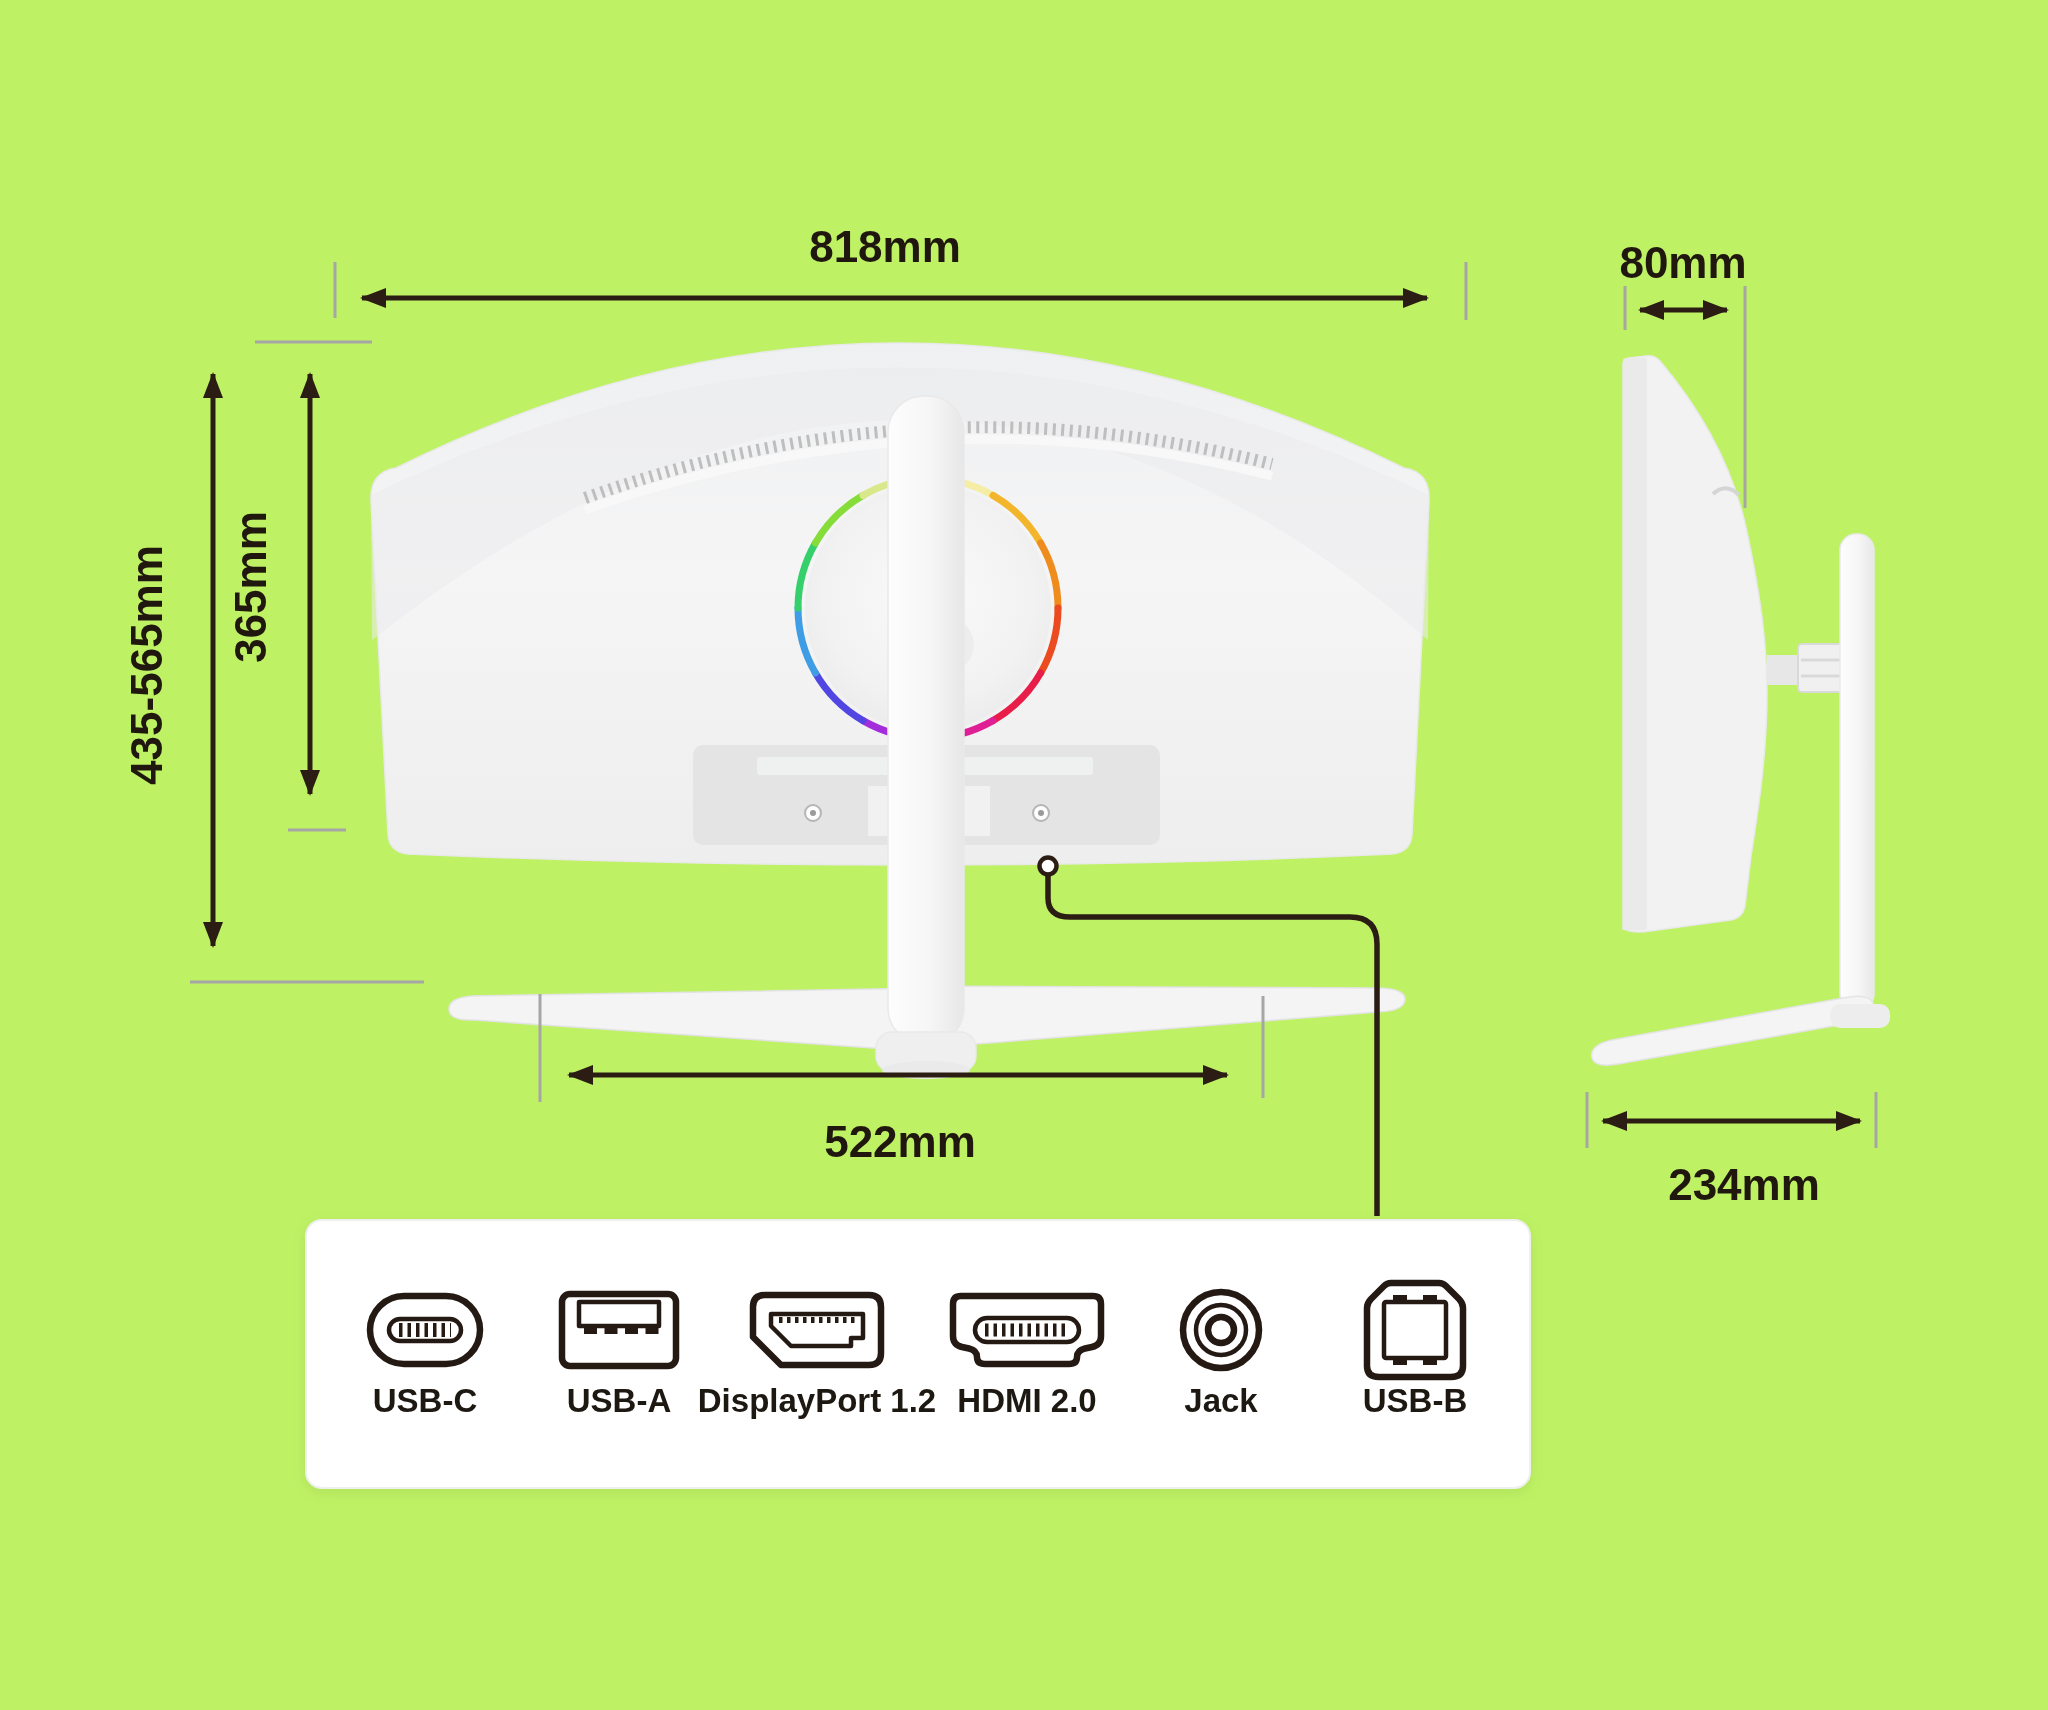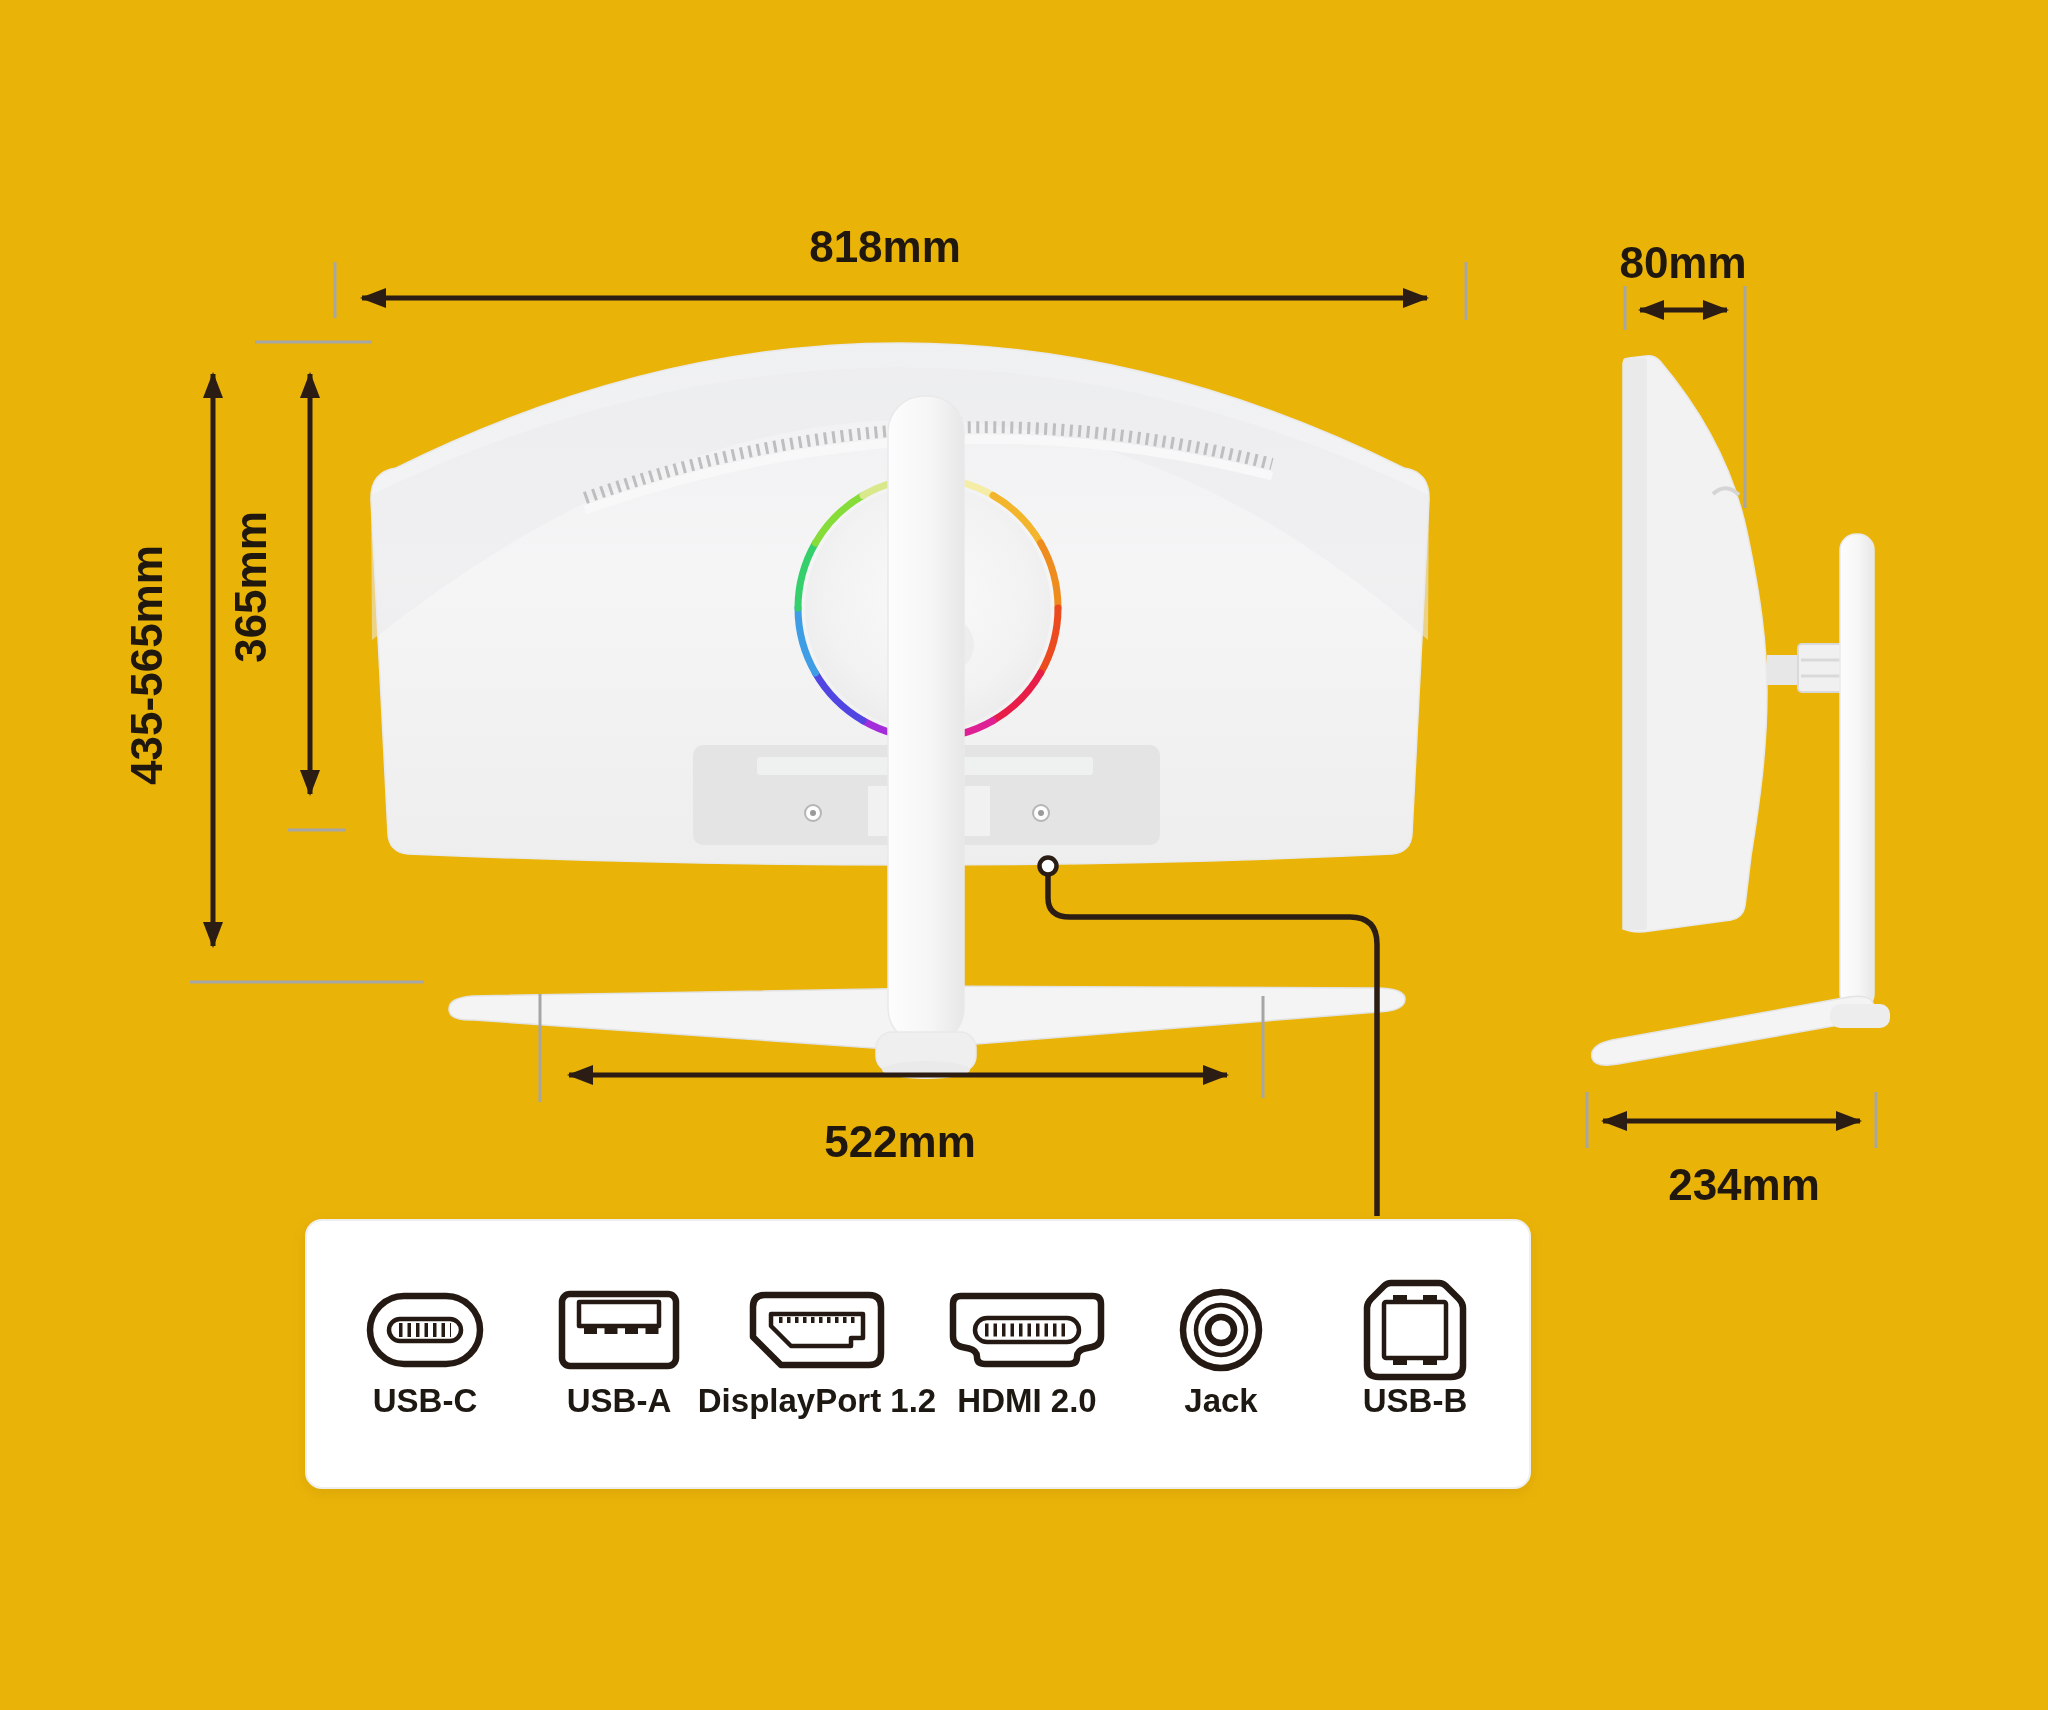--- a/index.html
+++ b/index.html
@@ -1,16 +1,16 @@
 <!DOCTYPE html>
 <html><head>
 <meta charset="utf-8">
 <style>
   html,body{margin:0;padding:0;background:#ffffff;}
-  #stage{position:relative;width:2048px;height:1710px;background:#eab308;overflow:hidden;
+  #stage{position:relative;width:2048px;height:1710px;background:#bef264;overflow:hidden;
          font-family:"Liberation Sans", sans-serif;}
   svg{display:block;}
   .dim{stroke:#2b1d13;stroke-width:5;fill:none;}
   .ext{stroke:#a6a6a6;stroke-width:3;fill:none;}
   .dimtxt{fill:#20180f;font-family:"Liberation Sans",sans-serif;font-weight:700;font-size:44px;}
   .portlbl{fill:#1d1812;font-family:"Liberation Sans",sans-serif;font-weight:700;font-size:33px;}
   .pico{stroke:#241a13;fill:none;stroke-width:6.5;stroke-linejoin:round;stroke-linecap:round;}
   .pico-thin{stroke:#241a13;fill:none;stroke-width:4.5;stroke-linejoin:round;}
   .pfill{fill:#241a13;stroke:none;}
   .teeth{stroke:#241a13;fill:none;}

